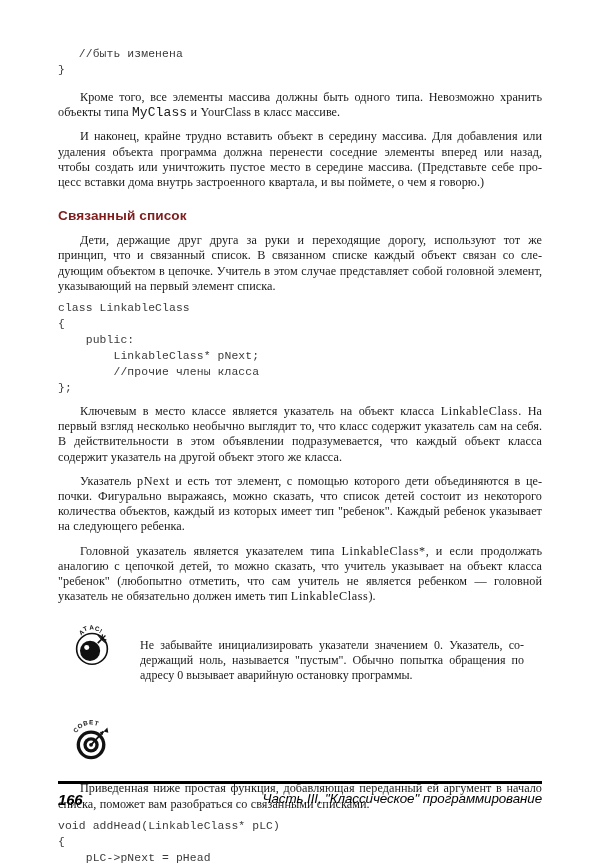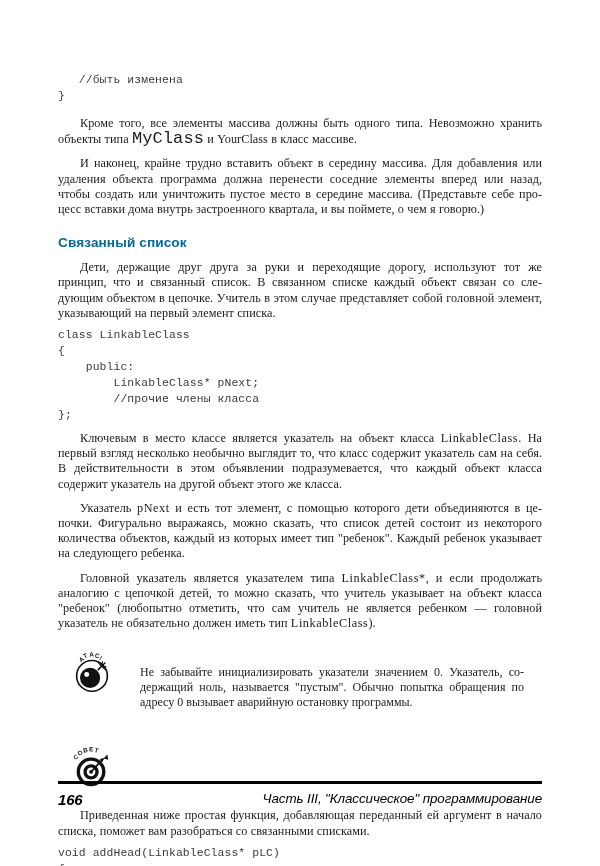--- a/index.html
+++ b/index.html
@@ -14,21 +14,21 @@
     color: #1a1a1a;
     position: relative;
     overflow: hidden;
   }
   .page {
     position: absolute;
     left: 0; top: 0;
     width: 600px;
     height: 866px;
     box-sizing: border-box;
-    padding: 72px 58px 0 58px;
+    padding: 46px 58px 0 58px;
   }
   .content {
     width: 484px;
   }
   p.body-text {
     margin: 0;
     font-size: 12.2px;
     line-height: 15.2px;
     text-align: justify;
     text-indent: 22px;
@@ -44,34 +44,34 @@
     margin: 0;
     font-family: "Liberation Mono", "DejaVu Sans Mono", monospace;
     font-size: 11.4px;
     line-height: 16.0px;
     color: #3a3a3a;
     white-space: pre;
     letter-spacing: 0.1px;
   }
   .mono-inline {
     font-family: "Liberation Mono", "DejaVu Sans Mono", monospace;
-    font-size: 17px;
+    font-size: 13px;
     letter-spacing: 0.1px;
   }
   .serif-code {
     font-family: "Liberation Serif", "DejaVu Serif", serif;
     letter-spacing: 0.6px;
   }
   h2.section-heading {
     font-family: "Liberation Sans", "DejaVu Sans", sans-serif;
     font-size: 13.6px;
     font-weight: bold;
     margin: 0;
     letter-spacing: 0.1px;
-    color: #0369a1;
+    color: #7f1d1d;
   }
   .spacer-6  { height: 6px; }
   .spacer-8  { height: 8px; }
   .spacer-10 { height: 10px; }
   .spacer-12 { height: 12px; }
   .spacer-14 { height: 14px; }
   .spacer-16 { height: 16px; }
   .spacer-18 { height: 18px; }
 
   

